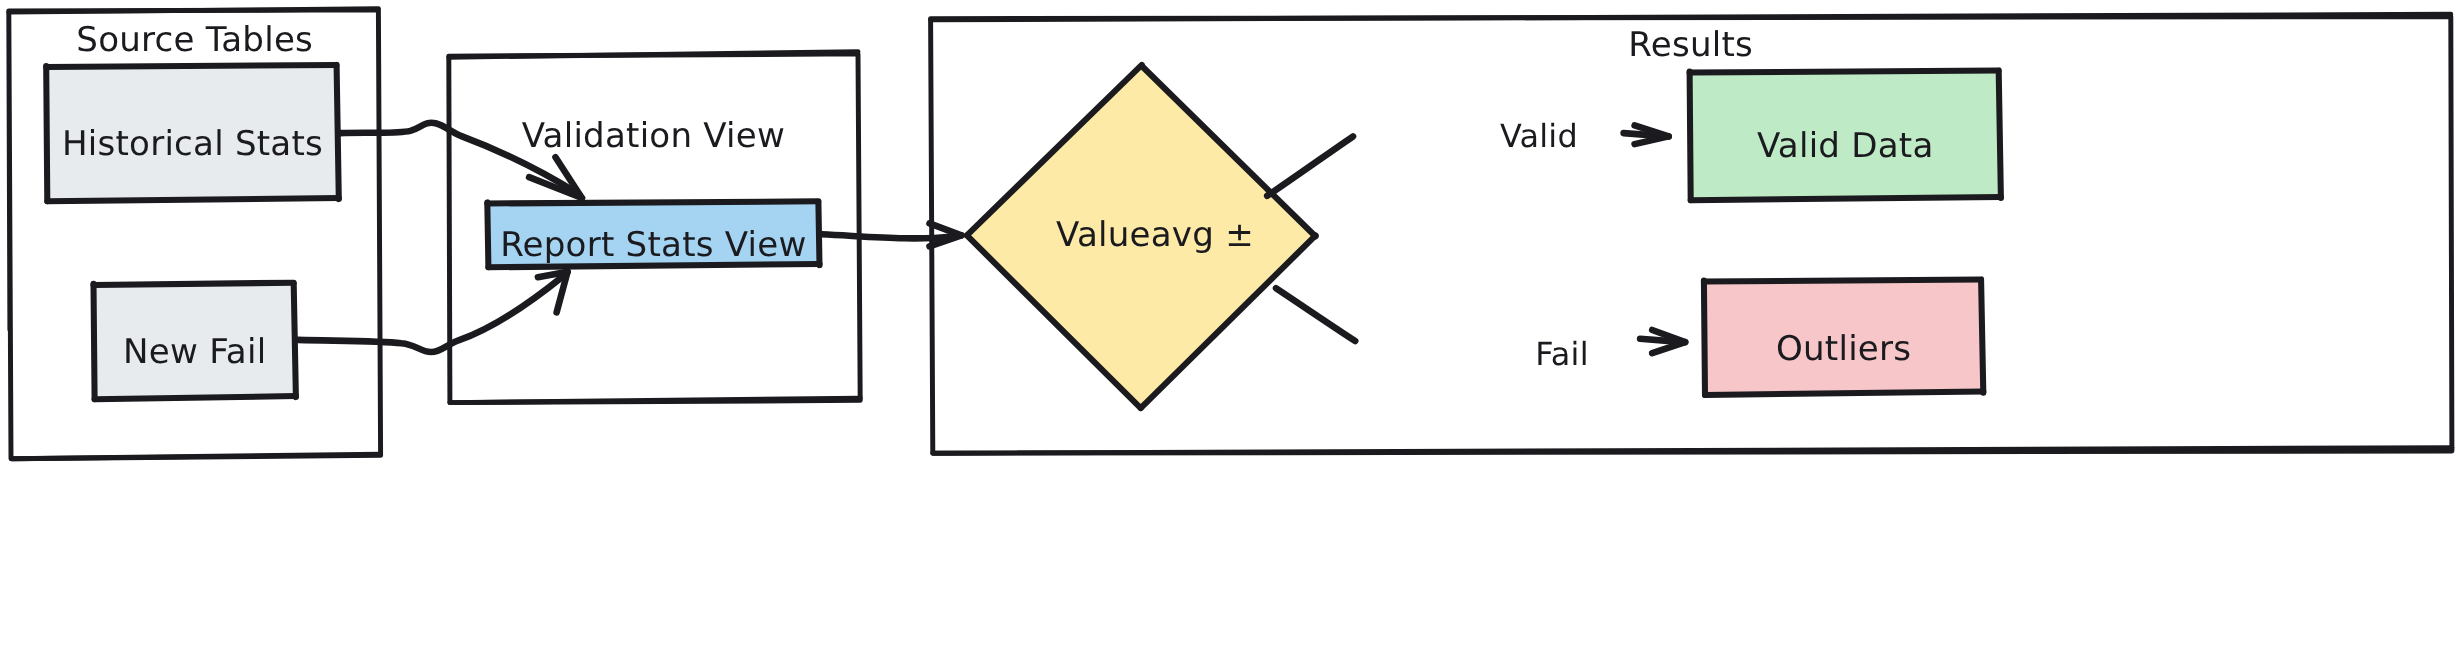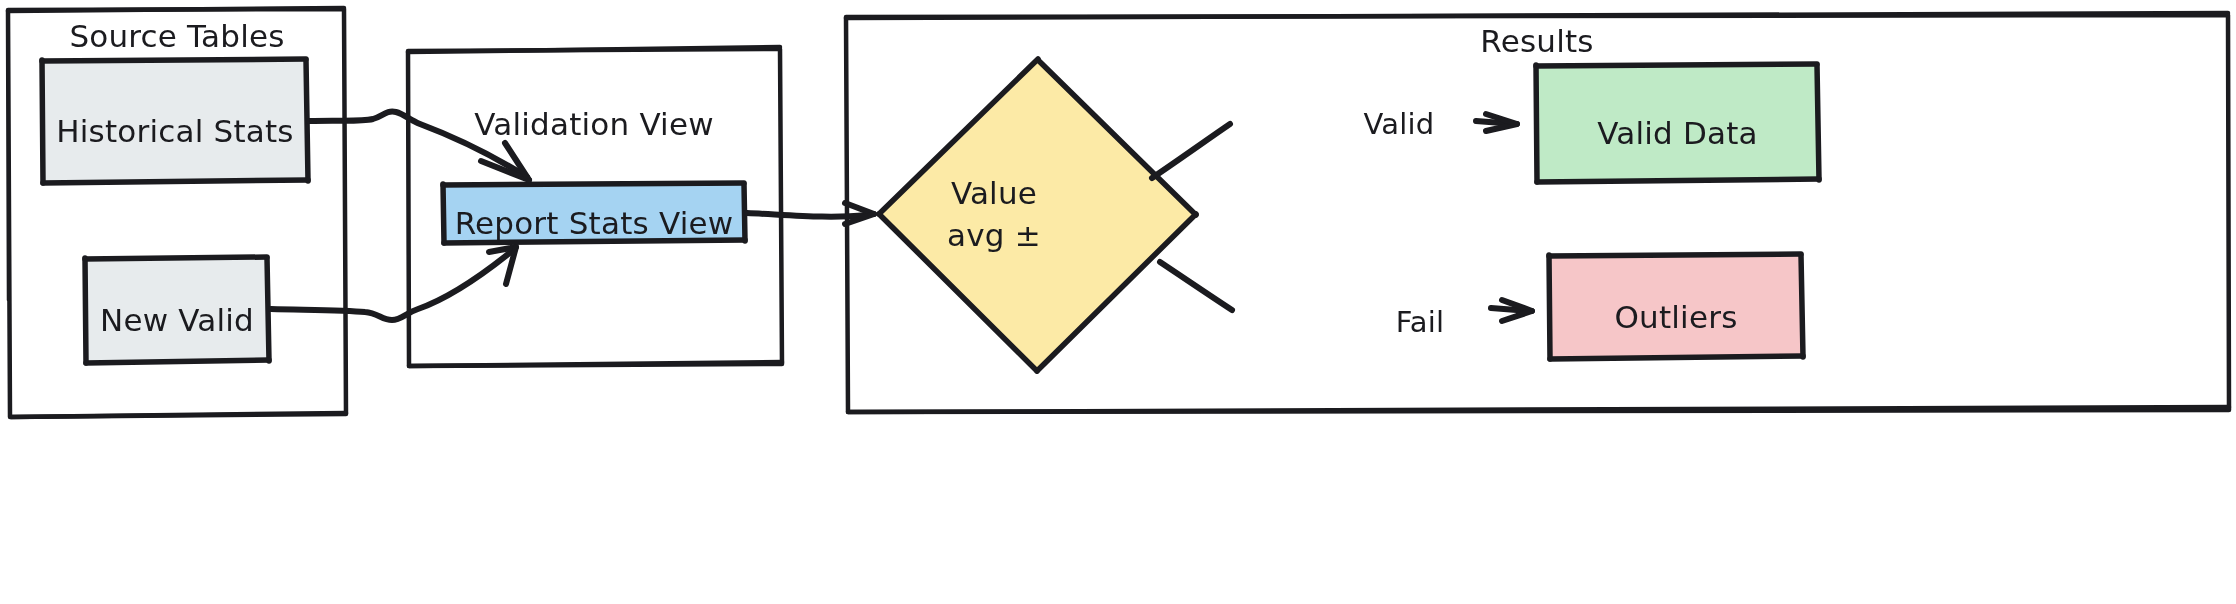--- a/index.html
+++ b/index.html
@@ -212,28 +212,28 @@
 
   <div class="centerer" style="left:846px; top:24px; width:1382px; height:36px;align-items:flex-end;">
     <span class="lbl group-title" style="position:static;">Results</span>
   </div>
 
   <div class="centerer" style="left:42px; top:60px; width:266px; height:123px;">
     <span class="lbl node-label" style="position:static;">Historical Stats</span>
   </div>
 
   <div class="centerer" style="left:85px; top:258px; width:184px; height:105px;">
-    <span class="lbl node-label" style="position:static;">New Valid</span>
+    <span class="lbl node-label" style="position:static;">New Fail</span>
   </div>
 
   <div class="centerer" style="left:443px; top:184px; width:302px; height:59px;">
     <span class="lbl node-label" style="position:static;">Report Stats View</span>
   </div>
 
-  <div class="centerer" style="left:856px; top:125px; width:276px; height:180px; flex-direction:column;">
+  <div class="centerer" style="left:912px; top:125px; width:276px; height:180px; ">
     <span class="lbl diamond-label" style="position:static;">Value</span>
     <span class="lbl diamond-label" style="position:static;">avg ±</span>
   </div>
 
   <div class="centerer" style="left:1549px; top:255px; width:254px; height:104px;">
     <span class="lbl node-label" style="position:static;">Outliers</span>
   </div>
 
   <div class="centerer" style="left:1536px; top:65px; width:283px; height:117px;">
     <span class="lbl node-label" style="position:static;">Valid Data</span>

